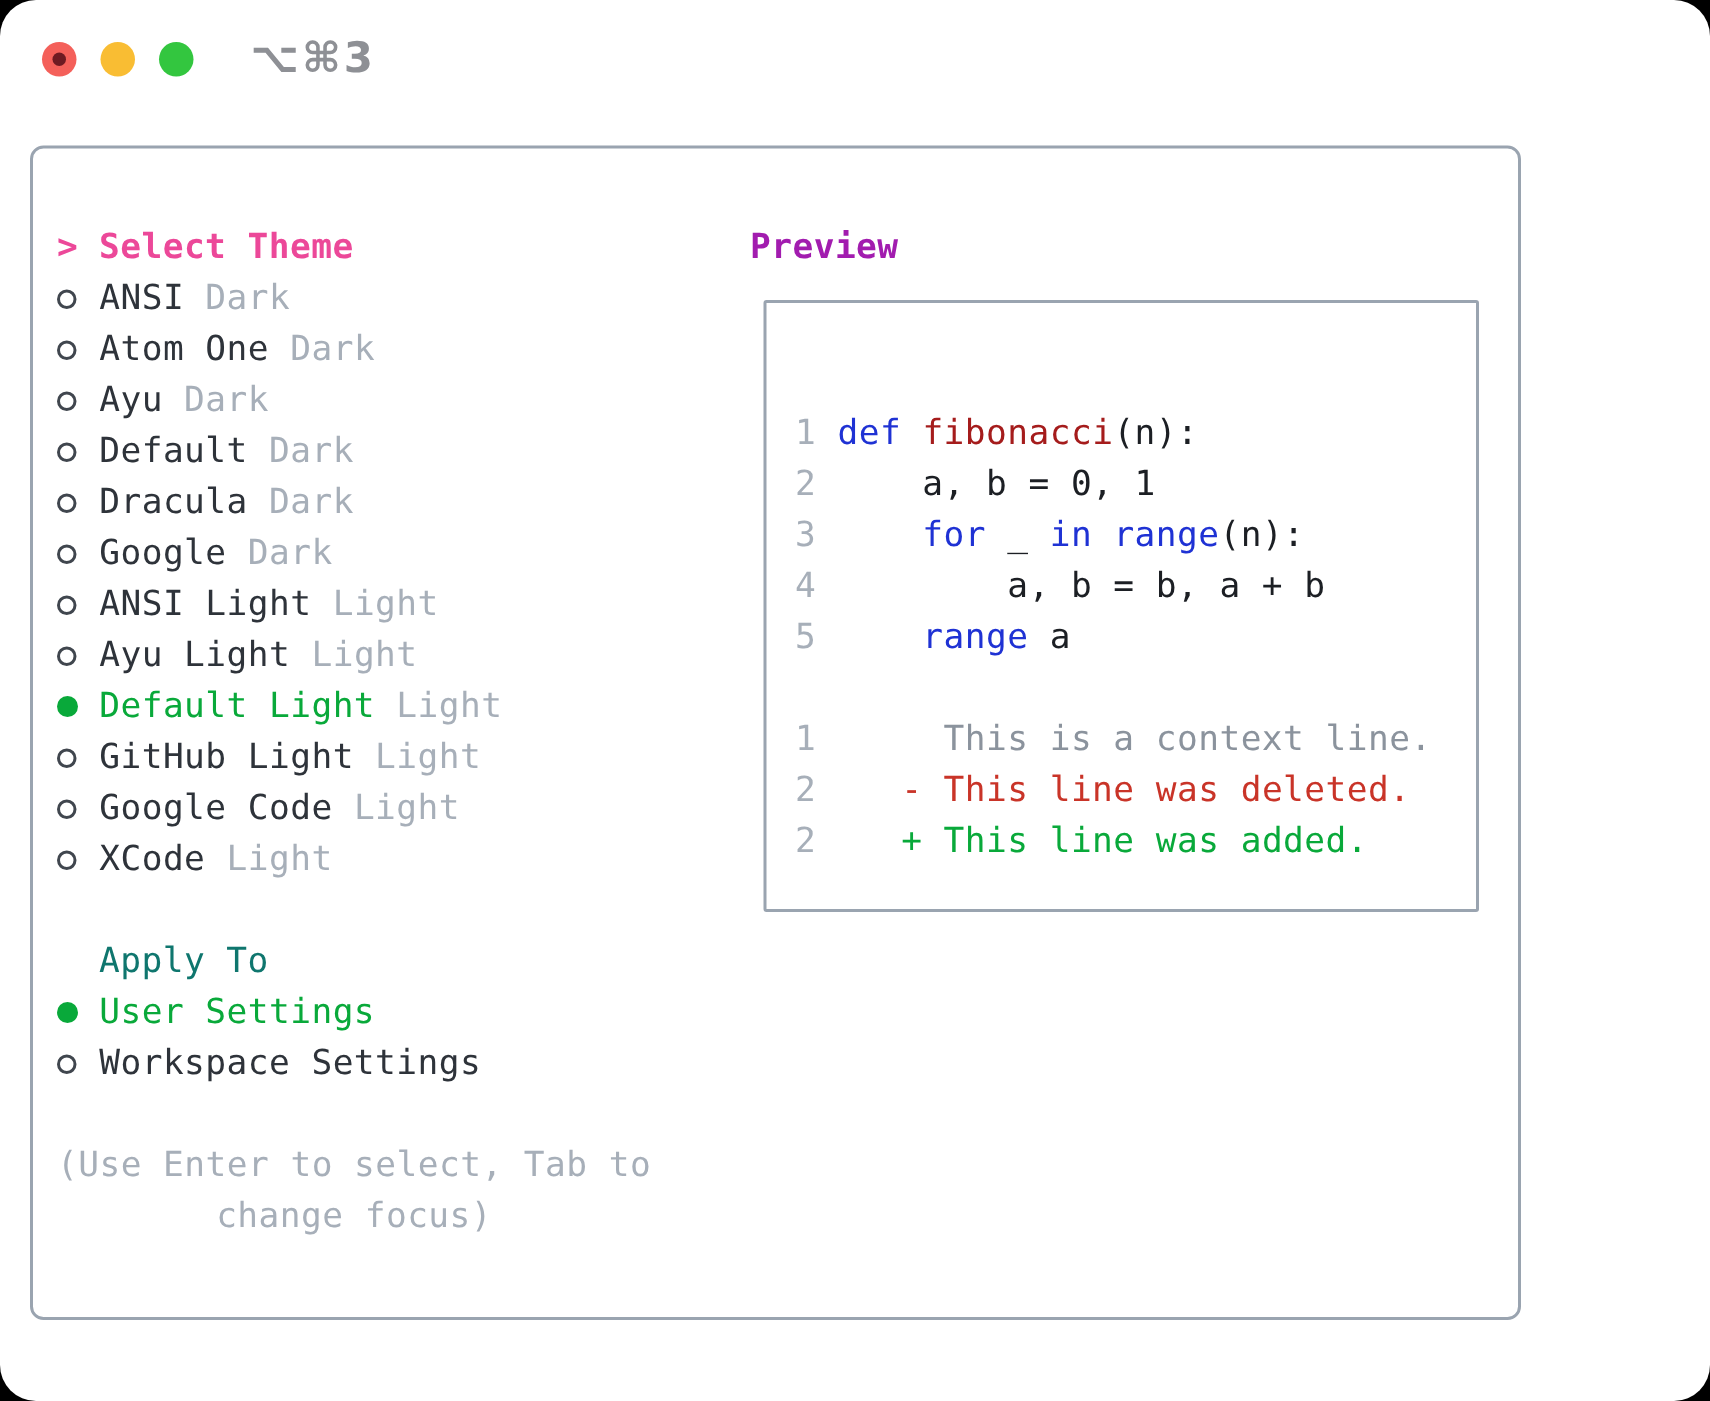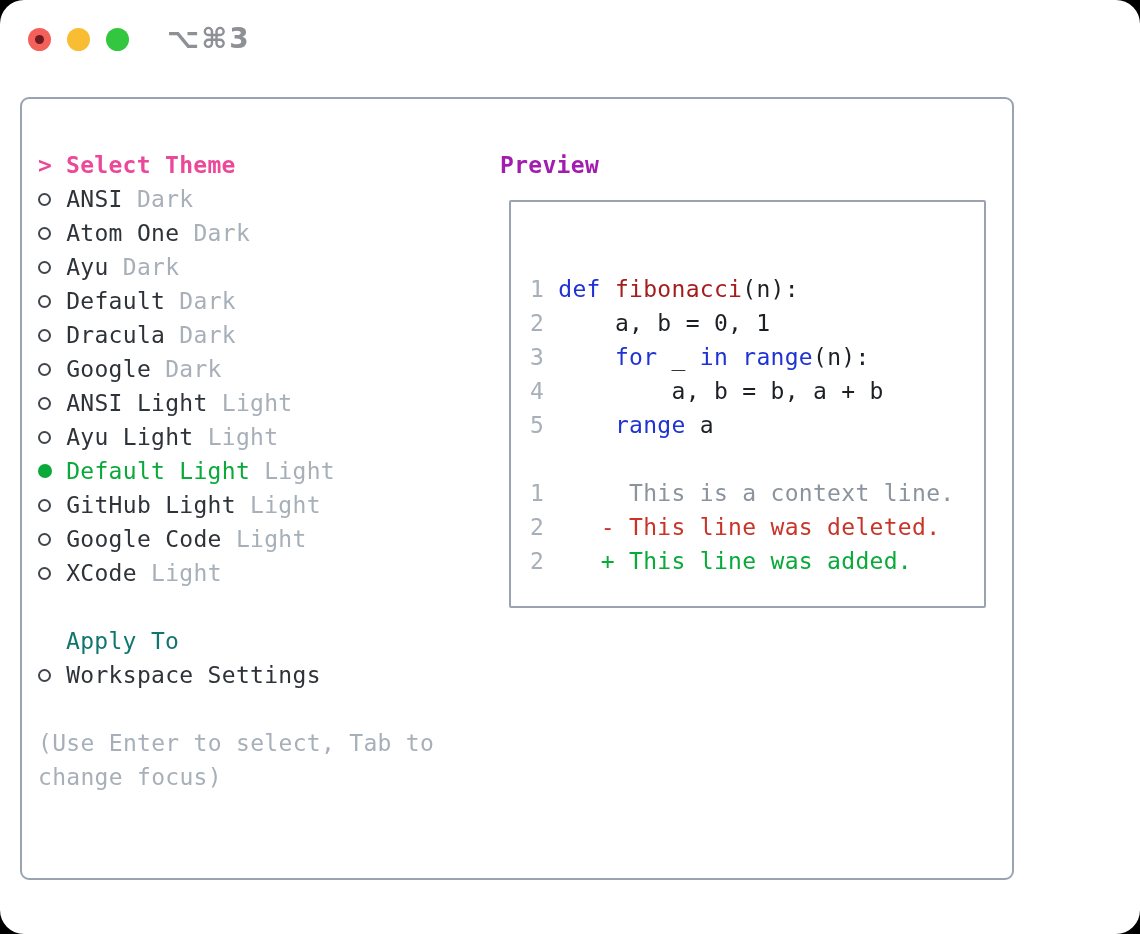--- a/index.html
+++ b/index.html
@@ -36,21 +36,21 @@
   .marker::after{
     content:"";position:absolute;left:0;top:11px;width:9px;height:9px;
     border:2px solid #40464e;border-radius:50%;
   }
   .marker.sel::after{border:0;left:0;top:10px;width:14px;height:14px;background:var(--accent-green);}
   .opt-name.sel{color:var(--accent-green);}
   .opt-variant{color:var(--muted);}
   .apply-section{margin-top:34px;}
   .apply-title{padding-left:28px;font-weight:normal;color:#0f766e;}
   .hint-section{margin-top:34px;}
-  .hint{color:var(--muted);}
+  .hint{color:var(--muted);text-align:center;}
   
   .preview-title{position:absolute;left:478px;top:49px;font-weight:bold;color:#a21caf;}
   .preview-box{
     position:absolute;left:487px;top:101px;width:477px;height:408px;
     border:2px solid var(--border);border-radius:2px;box-sizing:border-box;
   }
   .code{margin:70px 0 0 19px;}
   .seg-ln{color:var(--muted);}
   .seg-kw{color:var(--keyword-blue);}
   .seg-fn{color:var(--function-red);}
@@ -89,20 +89,21 @@
           <div class="line"><span class="marker"></span><span class="opt-name"> Ayu Light</span><span class="opt-variant"> Light</span></div>
           <div class="line"><span class="marker sel"></span><span class="opt-name sel"> Default Light</span><span class="opt-variant"> Light</span></div>
           <div class="line"><span class="marker"></span><span class="opt-name"> GitHub Light</span><span class="opt-variant"> Light</span></div>
           <div class="line"><span class="marker"></span><span class="opt-name"> Google Code</span><span class="opt-variant"> Light</span></div>
           <div class="line"><span class="marker"></span><span class="opt-name"> XCode</span><span class="opt-variant"> Light</span></div>
         </div>
 
       <div id="apply-list" class="apply-section">
         <div class="line apply-title">Apply To</div>
 
+      <div class="line"><span class="marker sel"></span><span class="opt-name sel"> User Settings</span></div>
           <div class="line"><span class="marker"></span><span class="opt-name"> Workspace Settings</span></div>
         </div>
 
       <div class="hint-section">
         <div class="line hint">(Use Enter to select, Tab to</div>
         <div class="line hint">change focus)</div>
       </div>
     </div>
 
     <div class="line preview-title">Preview</div>

